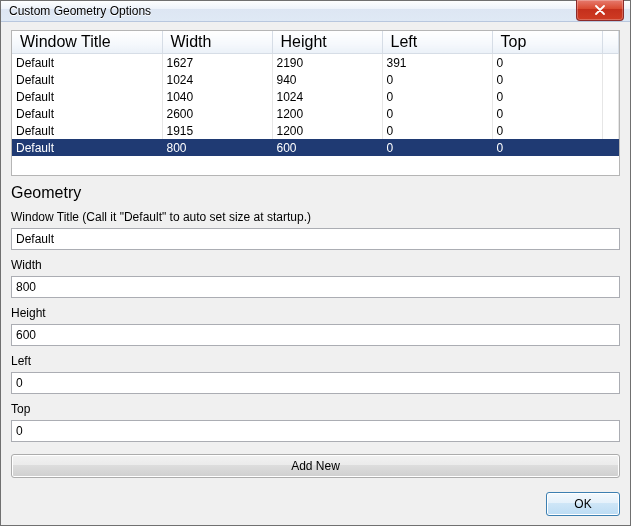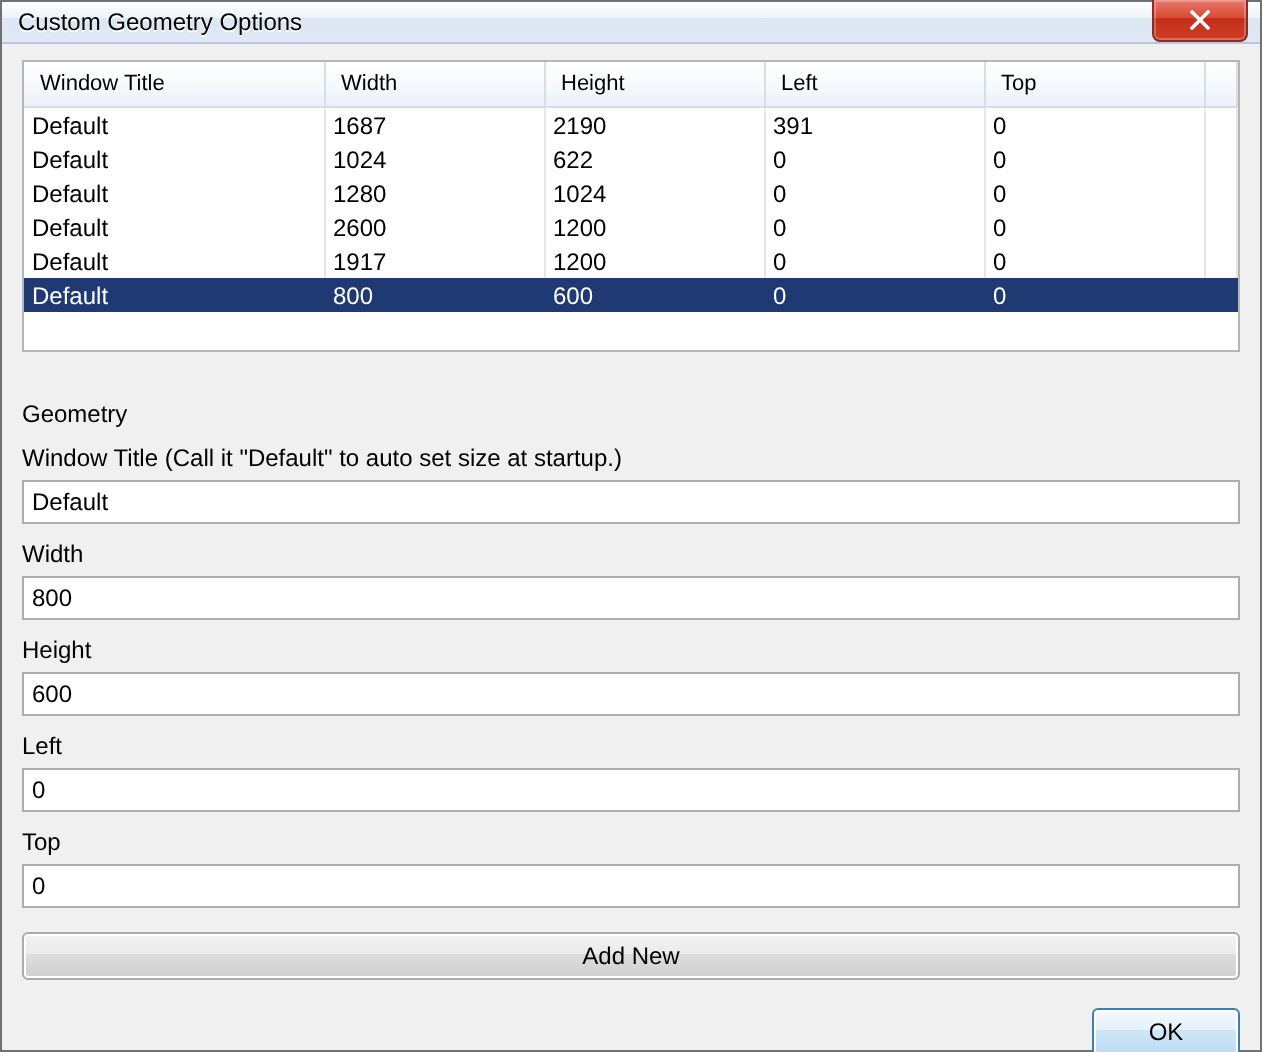--- a/index.html
+++ b/index.html
@@ -9,30 +9,30 @@
   .titlebar{height:30px;background:linear-gradient(to bottom,#fdfefe 0%,#eef3fa 40%,#dde6f3 41%,#dfe9f5 100%);border-bottom:1px solid #b8c7de;display:flex;align-items:center;justify-content:space-between;padding:0 0 0 8px;}
   .titlebar-title{font-size:12px;color:#000;text-shadow:0 1px 0 #fff;}
   .titlebar-buttons{display:flex;align-items:flex-start;height:100%;}
   .close-btn{width:46px;height:20px;margin-top:-1px;margin-right:6px;border:1px solid #8b2b2b;border-top:none;border-radius:0 0 4px 4px;background:linear-gradient(to bottom,#e67a6e 0%,#d9492f 45%,#c42f1c 46%,#cf3b23 100%);display:flex;align-items:center;justify-content:center;box-shadow:inset 0 0 0 1px rgba(255,255,255,0.25);}
   .close-btn svg{display:block;}
   
   .client{flex:1;padding:8px 10px 10px 10px;display:flex;flex-direction:column;gap:4px;box-sizing:border-box;}
   
   .table-wrap{border:1px solid #b5b5b5;background:#fff;height:146px;overflow:hidden;box-sizing:border-box;}
   table{border-collapse:collapse;width:100%;table-layout:fixed;}
-  thead th{background:linear-gradient(to bottom,#fff 0%,#f5f8fc 60%,#ebf1f8 100%);border-right:1px solid #d6dde6;border-bottom:1px solid #d6dde6;height:22px;font-weight:normal;font-size:11px;padding:0;}
+  thead th{background:linear-gradient(to bottom,#fff 0%,#f5f8fc 60%,#ebf1f8 100%);border-right:1px solid #d6dde6;border-bottom:1px solid #d6dde6;height:22px;font-weight:normal;font-size:16px;padding:0;}
   thead th .th-inner{display:flex;align-items:center;padding:0 8px;height:22px;}
   tbody td{height:17px;padding:0 4px;border-right:1px solid #e6e6e6;font-size:12px;white-space:nowrap;overflow:hidden;}
   tbody tr.selected td{background:#1f3a73;color:#fff;border-right-color:#1f3a73;}
   .col-title{width:150px;}
   .col-num{width:110px;}
   .col-last{width:auto;}
   .vscroll{width:16px;}
   
-  .section-label{font-size:12px;margin-top:20px;margin-bottom:0px;}
+  .section-label{font-size:16px;margin-top:4px;margin-bottom:0px;}
   .field-label{font-size:12px;margin-top:4px;}
   
   .text-input{width:100%;height:22px;box-sizing:border-box;border:1px solid #abadb3;background:#fff;padding:0 4px;font-family:inherit;font-size:12px;color:#000;outline:none;border-radius:0;}
   
   .btn{height:24px;border:1px solid #acacac;background:linear-gradient(to bottom,#f2f2f2 0%,#ebebeb 45%,#dddddd 46%,#cfcfcf 100%);font-family:inherit;font-size:12px;border-radius:3px;cursor:default;box-shadow:inset 0 0 0 1px #fff;}
   .btn-wide{width:100%;text-align:center;}
   .btn-row{display:flex;flex-direction:column;gap:6px;margin-top:8px;}
   .footer{display:flex;justify-content:flex-end;margin-top:10px;}
   .btn-ok{width:74px;height:24px;border:1px solid #3c7fb1;background:linear-gradient(to bottom,#f4f9fd 0%,#e5f1fb 45%,#cfe6f7 46%,#bcdcf4 100%);font-family:inherit;font-size:12px;border-radius:3px;box-shadow:inset 0 0 0 1px #fff;}
 </style>
@@ -82,53 +82,53 @@
               </th>
             <th>
                 <div class="th-inner">Top</div>
               </th>
             <th></th>
           </tr>
         </thead>
         <tbody id="tbody">
             <tr>
               <td>Default</td>
-              <td>1687</td>
+              <td>1627</td>
               <td>2190</td>
               <td>391</td>
               <td>0</td>
               <td></td>
             </tr>
             <tr>
               <td>Default</td>
               <td>1024</td>
-              <td>622</td>
+              <td>940</td>
               <td>0</td>
               <td>0</td>
               <td></td>
             </tr>
             <tr>
               <td>Default</td>
-              <td>1280</td>
+              <td>1040</td>
               <td>1024</td>
               <td>0</td>
               <td>0</td>
               <td></td>
             </tr>
             <tr>
               <td>Default</td>
               <td>2600</td>
               <td>1200</td>
               <td>0</td>
               <td>0</td>
               <td></td>
             </tr>
             <tr>
               <td>Default</td>
-              <td>1917</td>
+              <td>1915</td>
               <td>1200</td>
               <td>0</td>
               <td>0</td>
               <td></td>
             </tr>
             <tr class="selected">
               <td>Default</td>
               <td>800</td>
               <td>600</td>
               <td>0</td>

